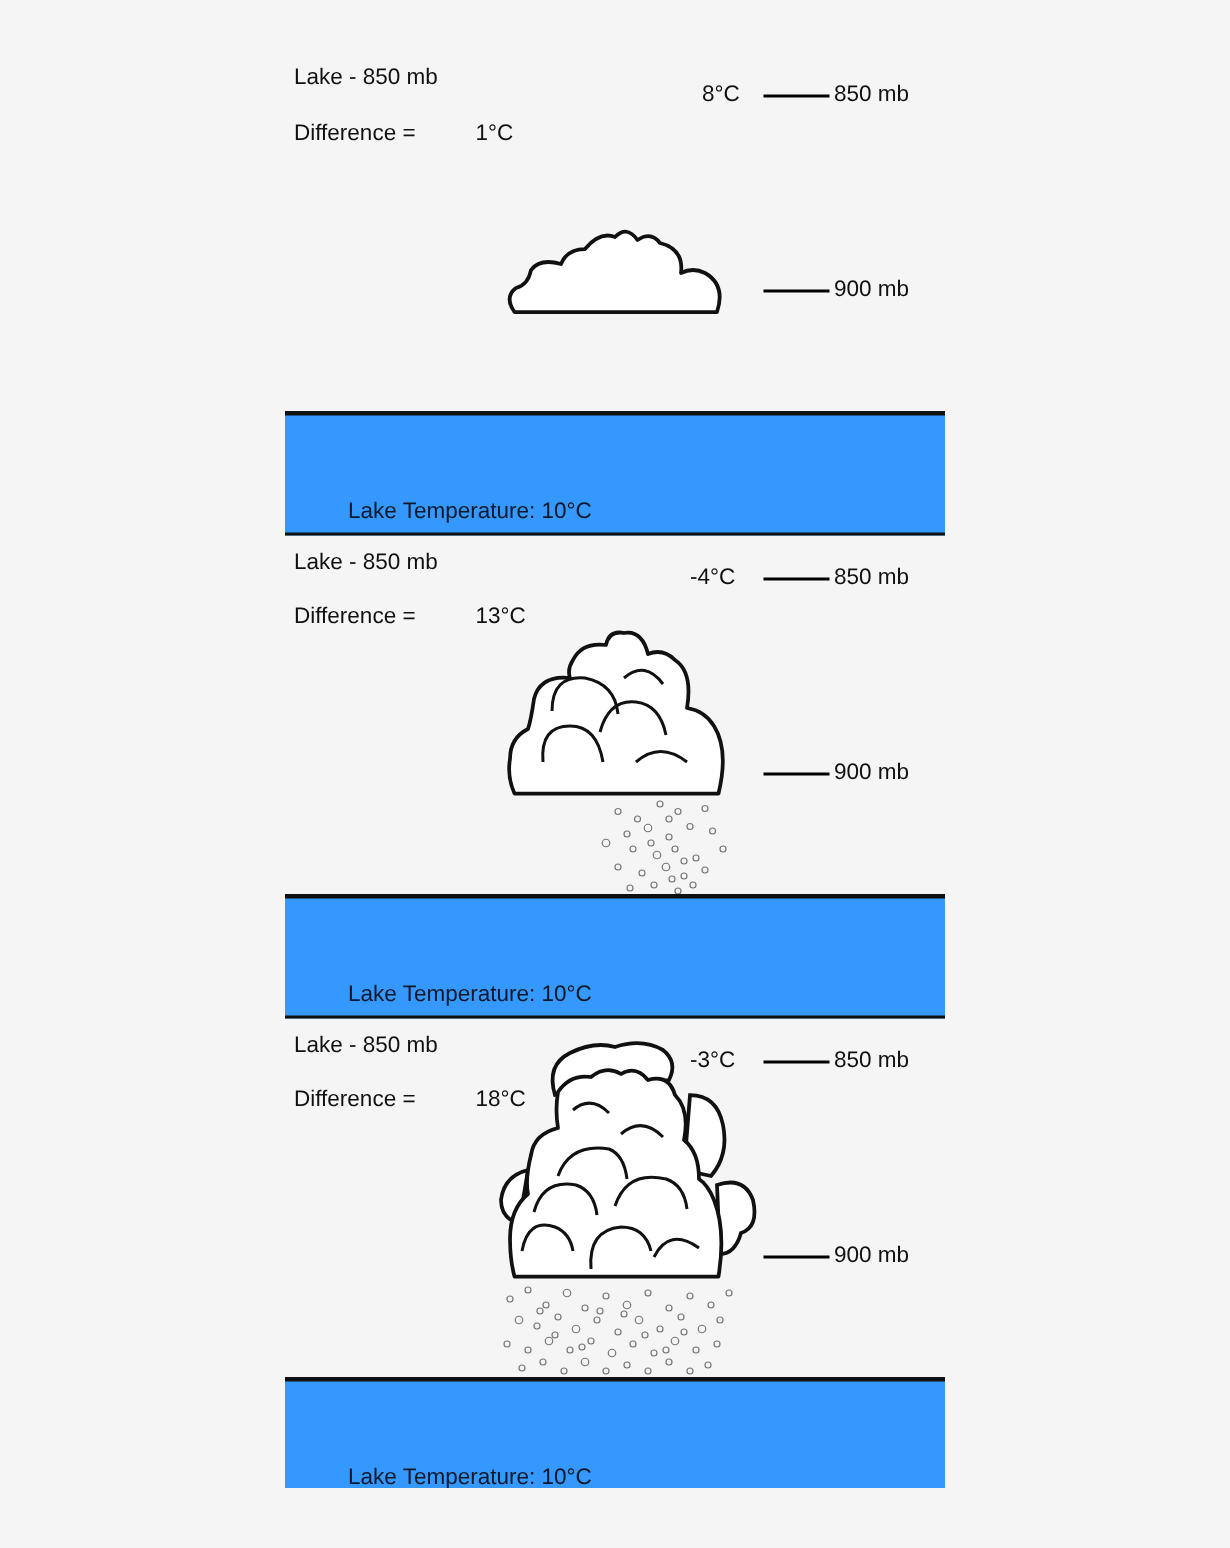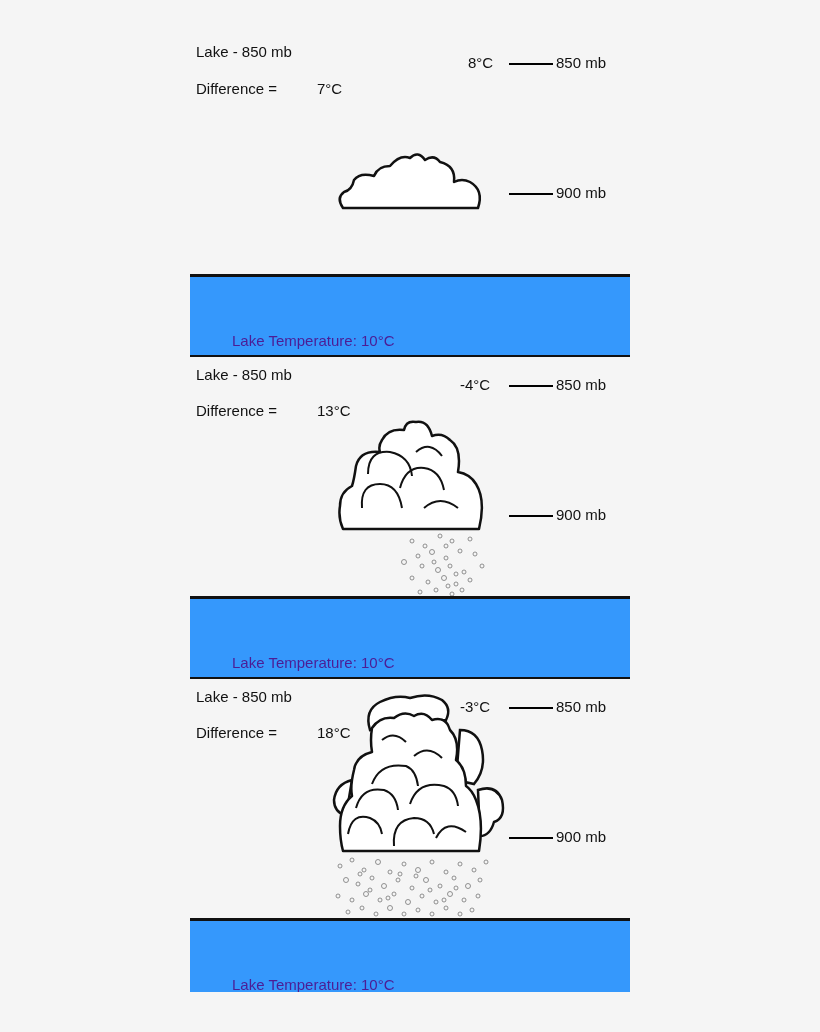--- a/index.html
+++ b/index.html
@@ -1,30 +1,30 @@
 <!DOCTYPE html>
 <html><head>
 <meta charset="utf-8">
 <style>
   html,body{margin:0;padding:0;background:#f5f5f5;}
   body{width:820px;height:1032px;position:relative;overflow:hidden;font-family:"Liberation Sans",sans-serif;}
   .txt{position:absolute;font-size:15px;color:#111;white-space:nowrap;line-height:1;}
   .line{position:absolute;height:2px;background:#000;}
   .lake{position:absolute;left:190px;width:440px;background:#3598fc;border-top:3px solid #111;box-sizing:border-box;overflow:hidden;}
   .lake.bordered{border-bottom:2px solid #111;}
-  .lake .txt{color:#4c1d95;}
+  .lake .txt{color:#0f172a;}
   svg{position:absolute;overflow:visible;}
 </style>
 </head>
 <body>
 
 <div>
   <div class="txt" style="left:196px;top:44px;">Lake - 850 mb</div>
   <div class="txt" style="left:196px;top:81px;">Difference =</div>
-  <div class="txt" style="left:317px;top:81px;">7°C</div>
+  <div class="txt" style="left:317px;top:81px;">1°C</div>
   <div class="txt" style="left:468px;top:55px;">8°C</div>
   <div class="line" style="left:509px;top:63px;width:44px;"></div>
   <div class="txt" style="left:556px;top:55px;">850 mb</div>
   <div class="line" style="left:509px;top:193px;width:44px;"></div>
   <div class="txt" style="left:556px;top:185px;">900 mb</div>
   <svg style="left:0;top:0;" width="820" height="260">
     <path d="M343,208 L478,208 Q484,190 470,182 Q462,178 454,182 Q456,166 440,162 Q434,154 425,160 Q418,150 410,158 Q400,154 390,166 Q378,166 374,176 Q360,172 354,180 Q352,190 344,192 Q336,198 343,208 Z" fill="#fff" stroke="#111" stroke-width="2.5" stroke-linejoin="round"></path>
   </svg>
   <div class="lake bordered" style="top:274px;height:83px;">
     <div class="txt" style="left:42px;top:56px;">Lake Temperature: 10°C</div>

